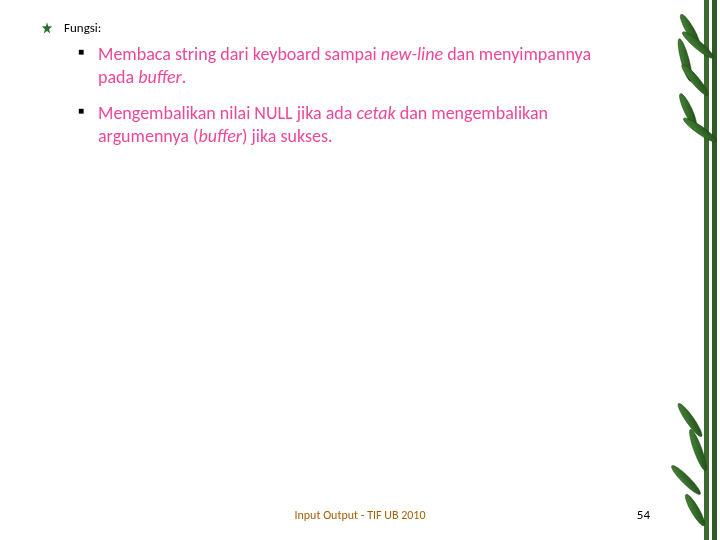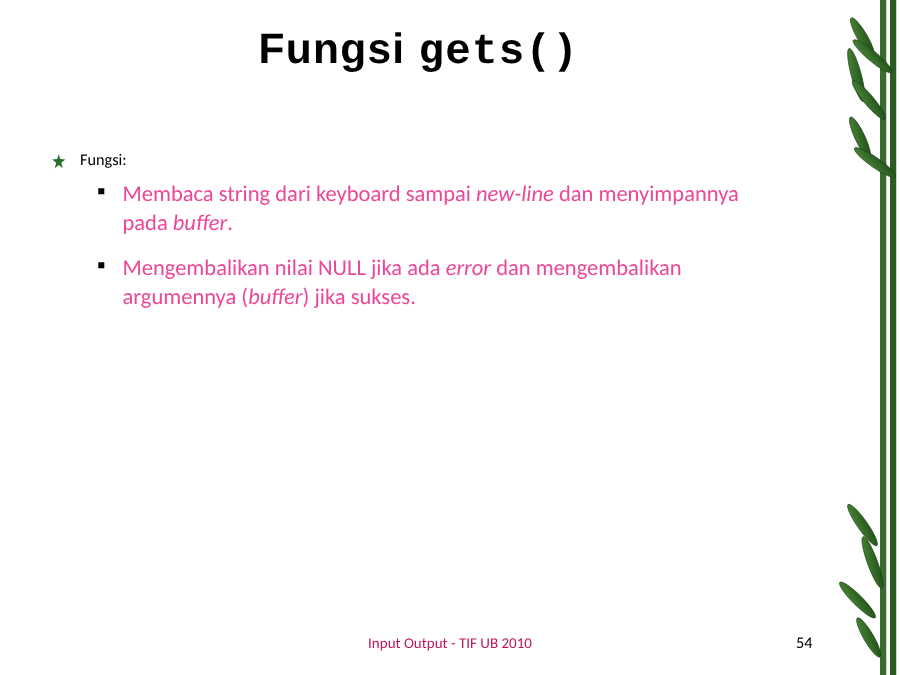--- a/index.html
+++ b/index.html
@@ -83,21 +83,21 @@
     line-height: 1.3;
     white-space: pre;
   }
   .footer {
     position: absolute;
     bottom: 18px;
     left: 0;
     width: 100%;
     text-align: center;
     font-size: 12px;
-    color: #be185d;
+    color: #a16207;
   }
   .page-num {
     position: absolute;
     bottom: 18px;
     right: 70px;
     font-size: 13px;
     color: #000;
   }
   em { font-style: italic; }
 </style>
@@ -122,36 +122,33 @@
     <ellipse cx="60" cy="130" rx="4" ry="20" transform="rotate(-55 60 130)"></ellipse>
     <ellipse cx="50" cy="420" rx="4" ry="20" transform="rotate(-35 50 420)"></ellipse>
     <ellipse cx="58" cy="450" rx="4" ry="22" transform="rotate(-20 58 450)"></ellipse>
     <ellipse cx="46" cy="480" rx="4" ry="20" transform="rotate(-45 46 480)"></ellipse>
     <ellipse cx="55" cy="510" rx="4" ry="18" transform="rotate(-30 55 510)"></ellipse>
   </g>
 </svg>
 
 <div class="content">
 
-  <h1 class="title">
-    <span>Fungsi </span><span class="code-part">gets()</span>
-  </h1>
 
   <div class="section">
     <div class="section-head">
       <span class="star-icon">
         <svg viewBox="0 0 24 24" width="14" height="14">
             <path fill="currentColor" d="M12 2l2 7 7 .5-5.5 4.5 2 7.5L12 17l-5.5 4.5 2-7.5L3 9.5 10 9z"></path>
           </svg>
       </span>
       <span>Fungsi:</span>
     </div>
     <ul class="sub-list">
       <li>Membaca string dari keyboard sampai <em>new-line</em> dan menyimpannya pada <em>buffer</em>.</li>
-      <li>Mengembalikan nilai NULL jika ada <em>error</em> dan mengembalikan argumennya (<em>buffer</em>) jika sukses.</li>
+      <li>Mengembalikan nilai NULL jika ada <em>cetak</em> dan mengembalikan argumennya (<em>buffer</em>) jika sukses.</li>
     </ul>
   </div>
 
 
 </div>
 
 <div class="footer">Input Output - TIF UB 2010</div>
 <div class="page-num">54</div>
 
 </body></html>

